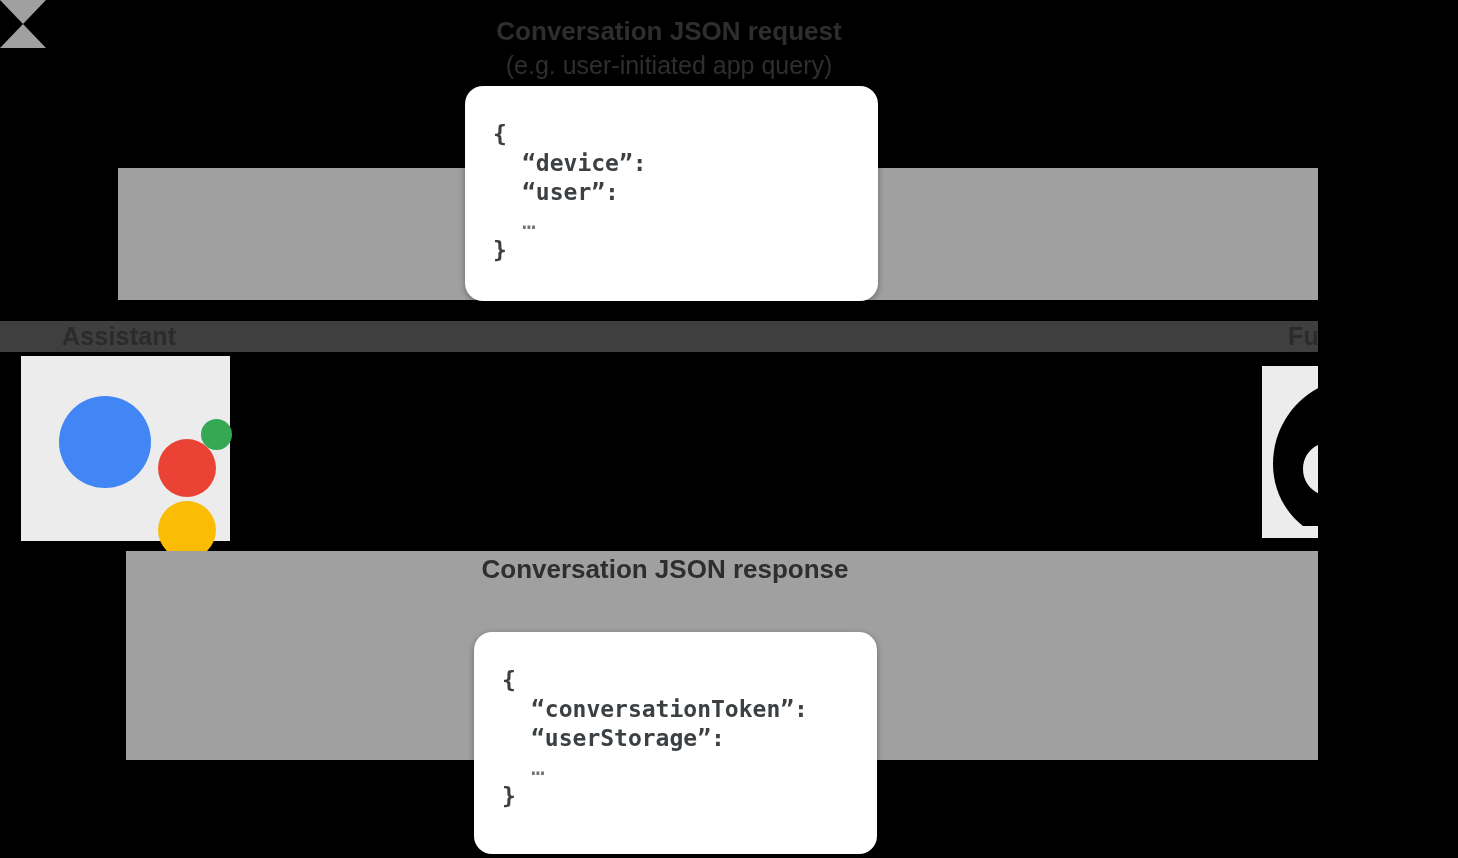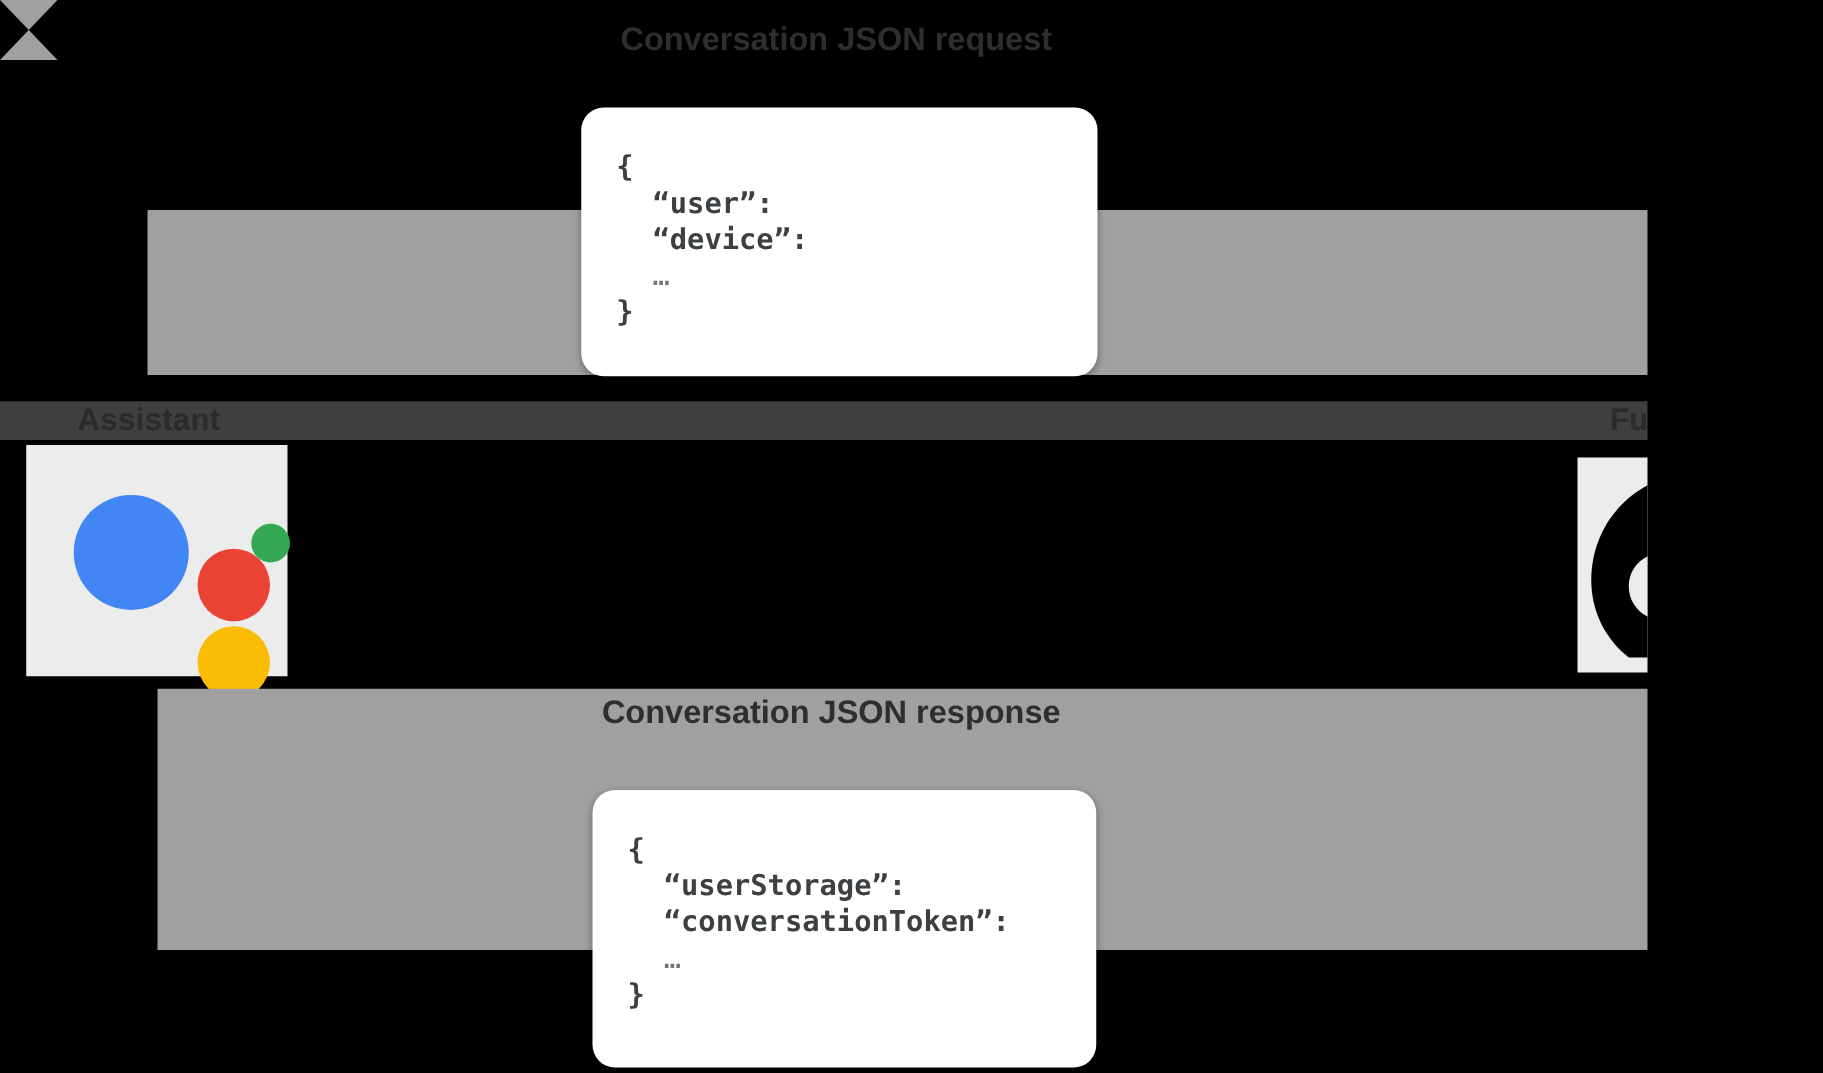--- a/index.html
+++ b/index.html
@@ -184,26 +184,27 @@
 </head>
 <body>
 
 <div id="stage">
 
   <div class="arrow-seg" id="arrow-request-h"></div>
   <div id="arrow-request-head"></div>
 
   <div class="flow-caption" id="caption-request">
     <span class="cap-title">Conversation JSON request</span>
+    <span class="cap-sub">(e.g. user-initiated app query)</span>
   </div>
 
   <div class="json-card" id="json-card-request">
     <div class="json-line">{</div>
+    <div class="json-line json-indent">“device”:</div>
     <div class="json-line json-indent">“user”:</div>
-    <div class="json-line json-indent">“device”:</div>
     <div class="json-line json-ellipsis">…</div>
     <div class="json-line">}</div>
   </div>
 
   <div class="lane-band" id="lane-band-mid"></div>
 
   <div class="lane-label" id="assistant-lane-label">Assistant</div>
 
   <div class="lane-label" id="fulfillment-lane-label">Fulfillment</div>
 
@@ -226,19 +227,19 @@
 
   <div class="arrow-seg" id="arrow-response-h"></div>
   <div id="arrow-response-head"></div>
 
   <div class="flow-caption" id="caption-response">
     <span class="cap-title">Conversation JSON response</span>
   </div>
 
   <div class="json-card" id="json-card-response">
     <div class="json-line">{</div>
+    <div class="json-line json-indent">“conversationToken”:</div>
     <div class="json-line json-indent">“userStorage”:</div>
-    <div class="json-line json-indent">“conversationToken”:</div>
     <div class="json-line json-ellipsis">…</div>
     <div class="json-line">}</div>
   </div>
 
 </div>
 
 </body></html>

